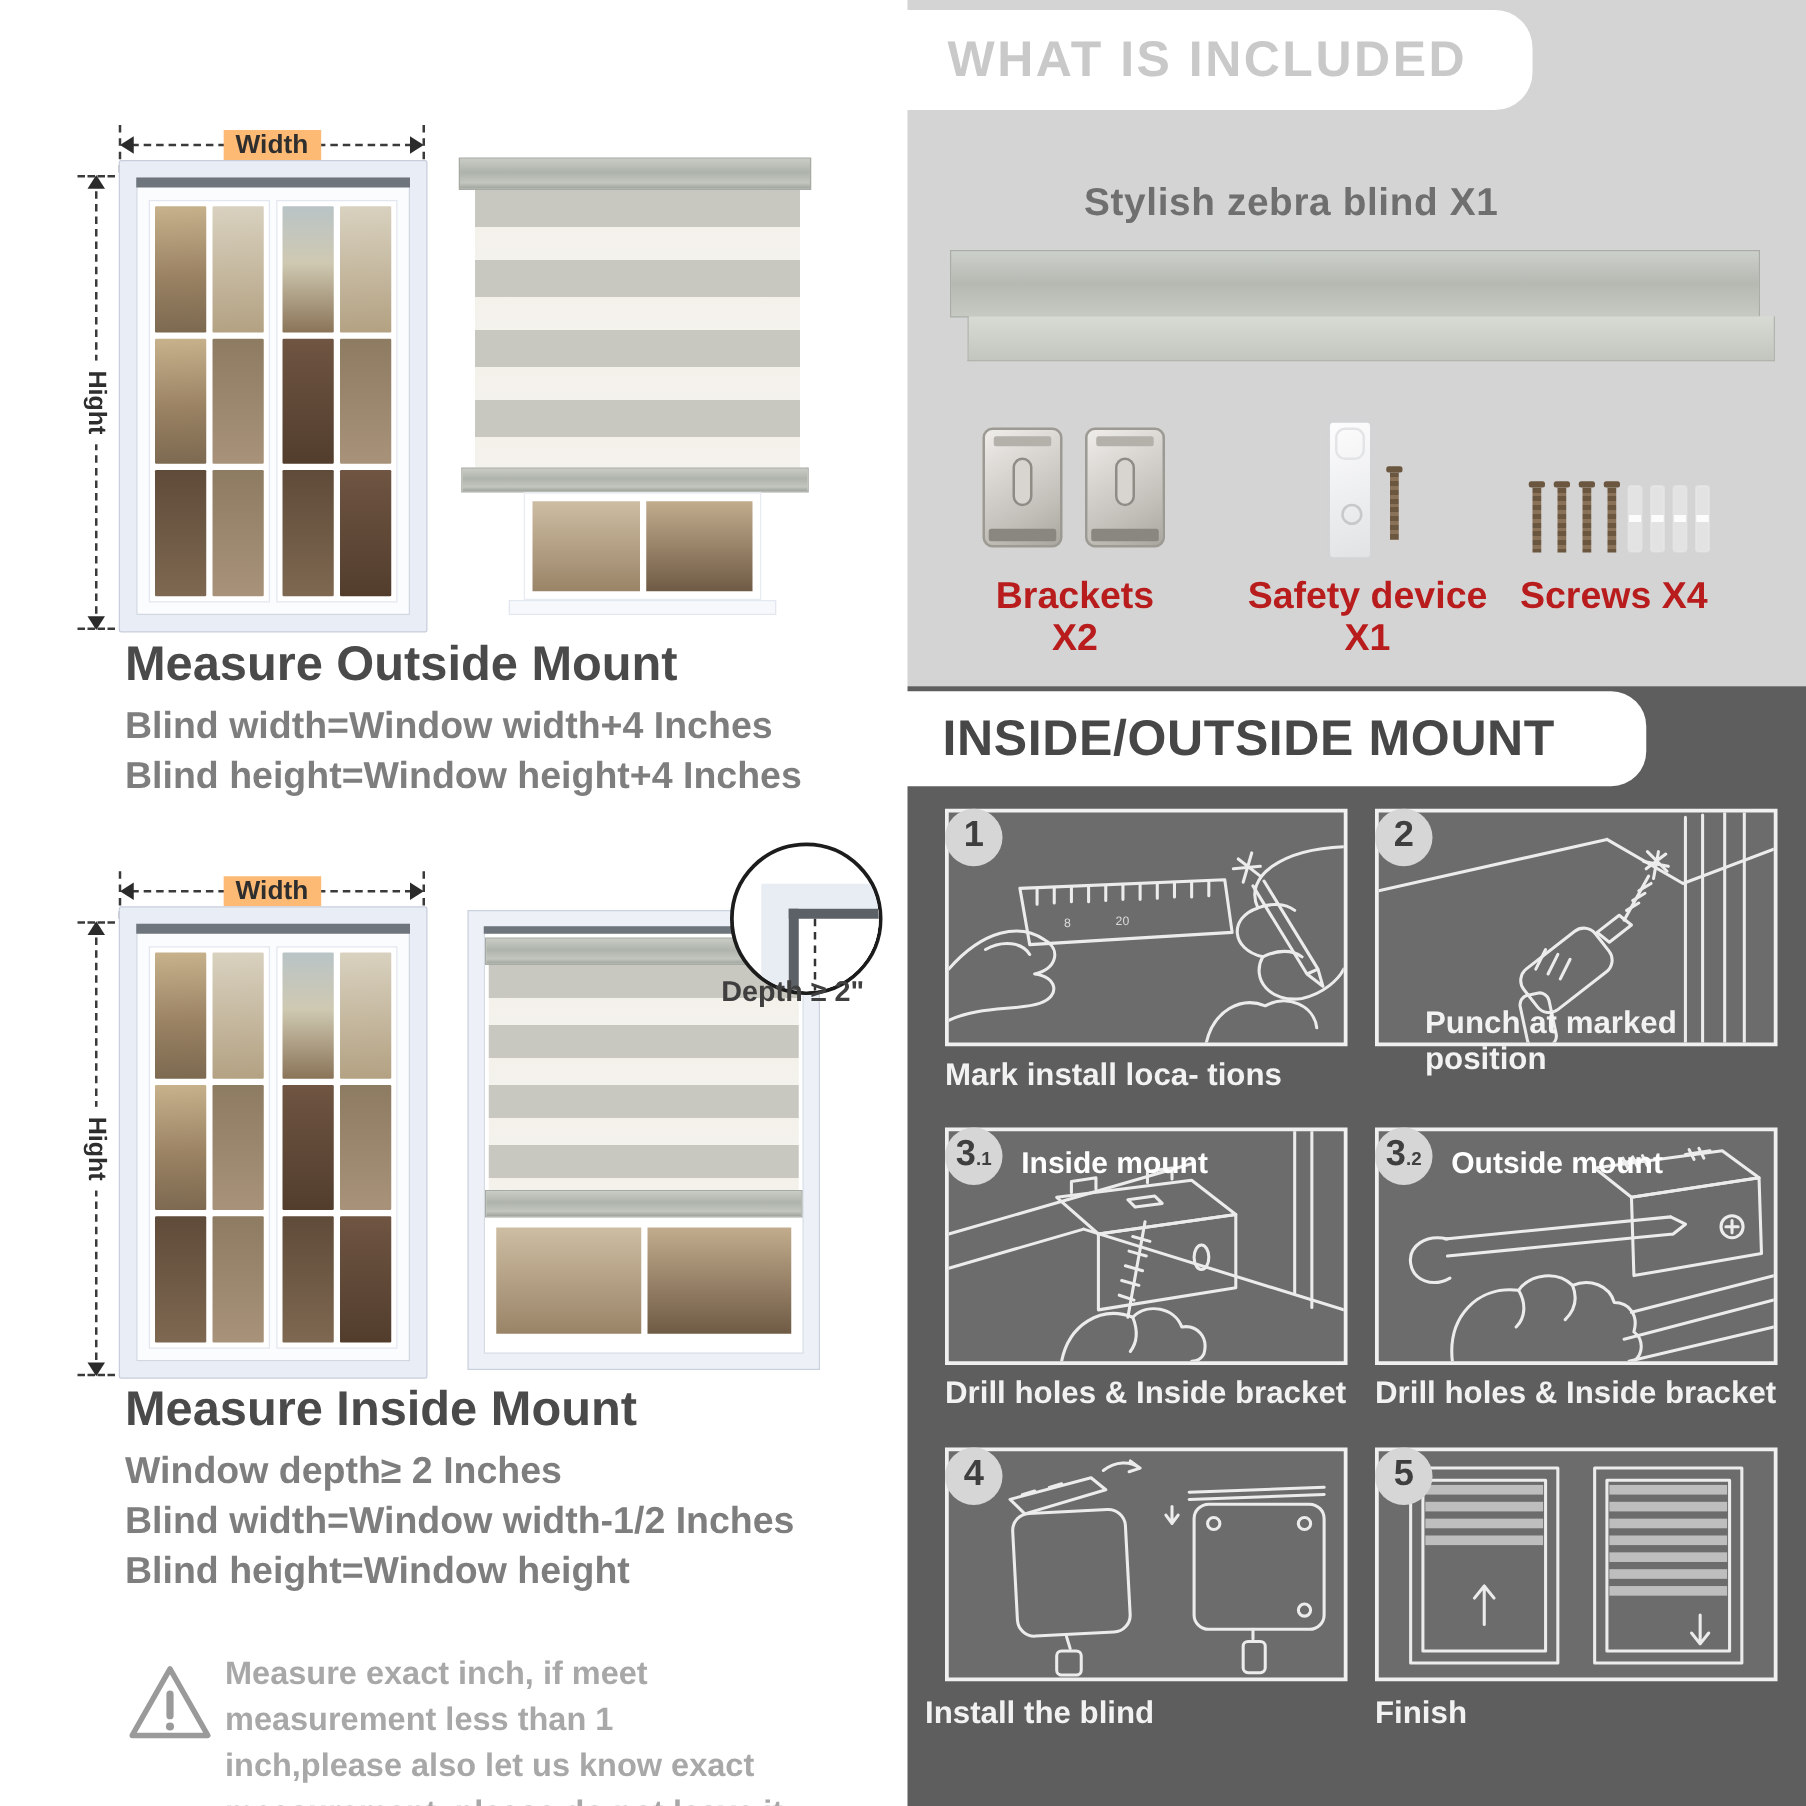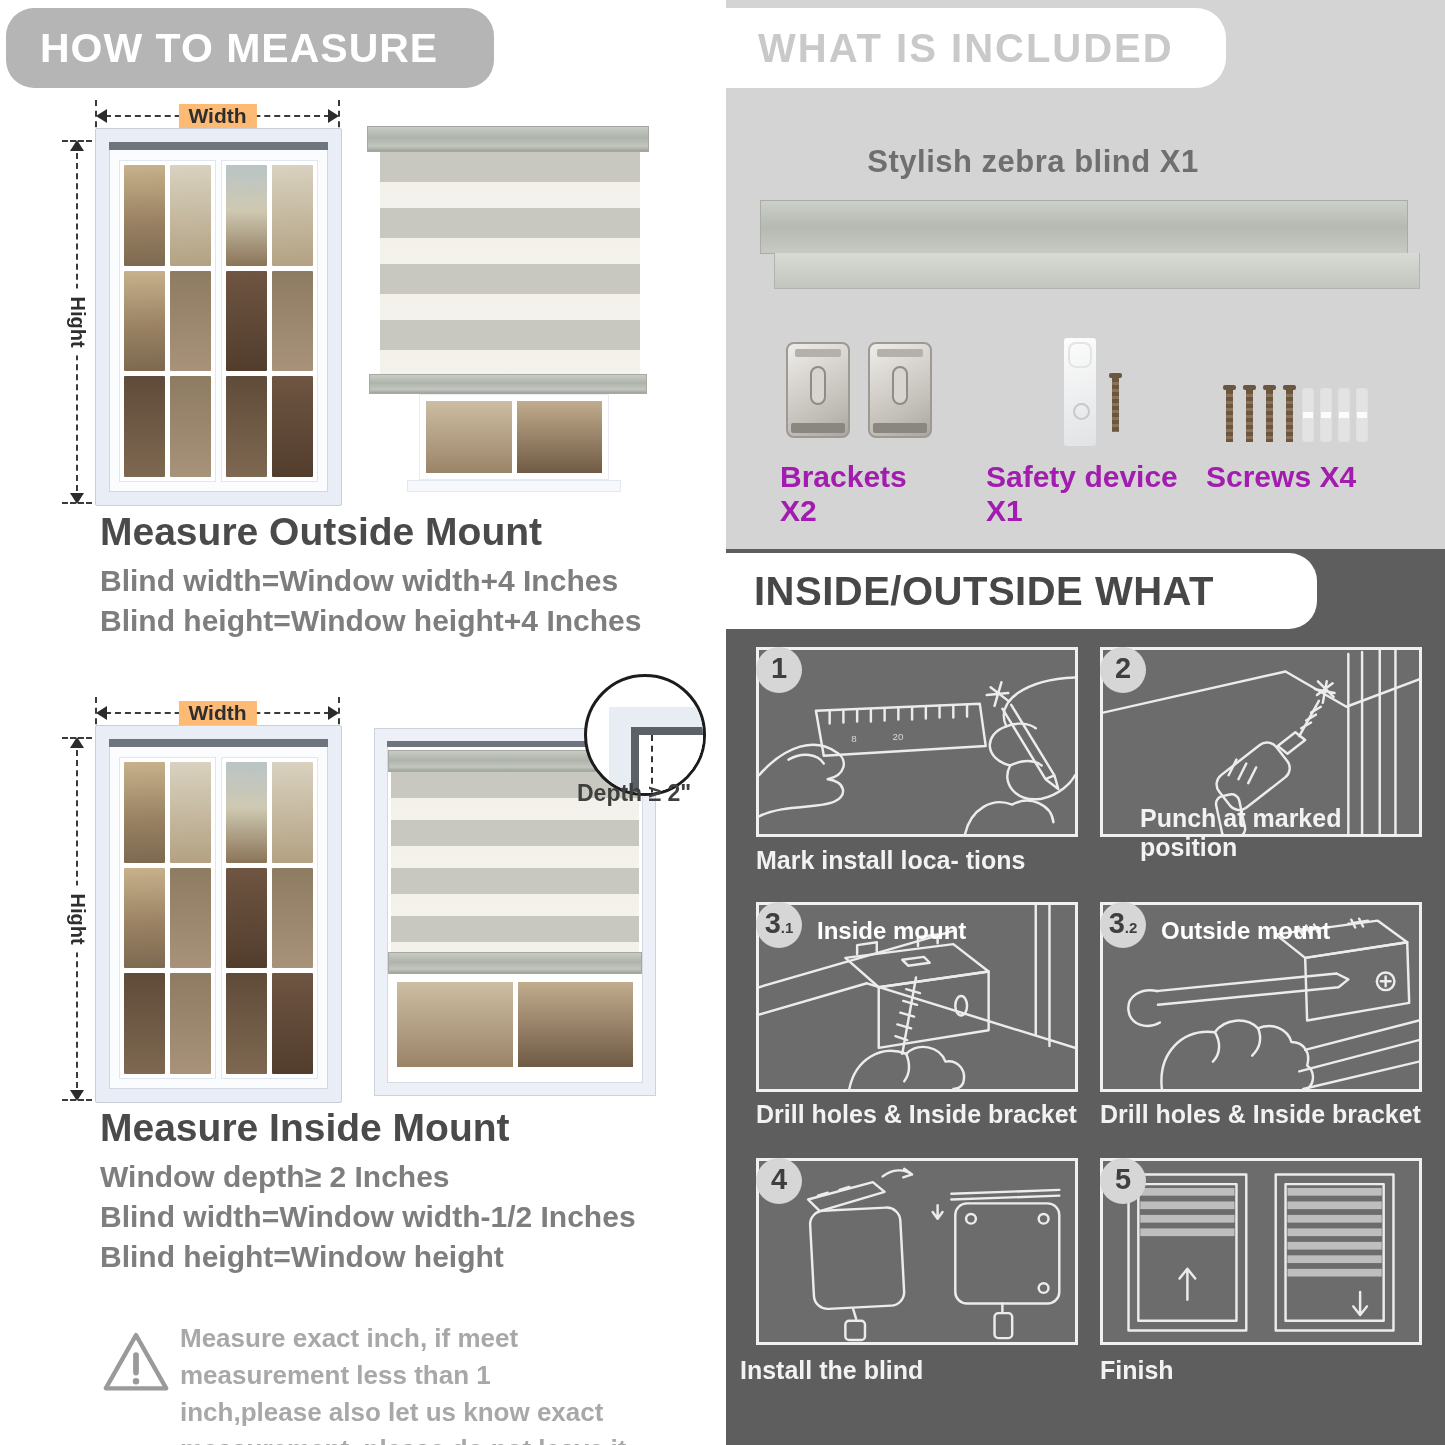--- a/index.html
+++ b/index.html
@@ -124,21 +124,21 @@
   .screw{display:inline-block;width:7px;height:52px;margin-right:13px;position:relative;
        background:repeating-linear-gradient(180deg,#6b5640 0 4px,#8a7258 4px 7px);}
   .screw:before{content:"";position:absolute;left:-3px;top:-5px;width:13px;height:5px;background:#6b5640;border-radius:2px;}
   #safety-screw{left:1112px;top:378px;}
   #safety-screw .screw{height:54px;margin:0;}
   #screws{left:1226px;top:390px;}
   #anchors{left:1302px;top:388px;}
   .anchor{display:inline-block;width:12px;height:54px;margin-right:6px;background:rgba(255,255,255,.92);
        border:1px solid #e0e0e0;border-radius:3px;box-sizing:border-box;
        background-image:linear-gradient(180deg,rgba(210,210,210,.6) 45%,transparent 45% 55%,rgba(210,210,210,.6) 55%);}
-  .comp-label{font-size:30px;font-weight:bold;color:#a21caf;}
+  .comp-label{font-size:30px;font-weight:bold;color:#b91c1c;text-align:center;}
   #lbl-brackets{left:780px;top:460px;width:160px;}
   #lbl-safety{left:986px;top:460px;width:216px;}
   #lbl-screws{left:1206px;top:460px;width:170px;}
 
   #hdr-mount{left:700px;top:553px;width:617px;height:76px;background:#ffffff;border-radius:0 28px 28px 0;
        color:#474747;font-weight:bold;font-size:40px;line-height:76px;padding-left:54px;
        letter-spacing:.5px;box-sizing:border-box;z-index:2;}
 
   .panel{width:322px;background:#6c6c6c;border:3px solid #f0f0f0;box-sizing:border-box;}
   #p1{left:756px;top:647px;height:190px;}
@@ -161,21 +161,20 @@
   .caption{position:absolute;color:#f2f2f2;font-weight:bold;font-size:25px;}
   #cap1{left:756px;top:846px;} #cap2{left:1100px;top:804px;margin-left:40px;}
   #cap31{left:756px;top:1100px;} #cap32{left:1100px;top:1100px;}
   #cap4{left:720px;top:1356px;margin-left:20px;} #cap5{left:1100px;top:1356px;}
 </style>
 </head>
 <body>
 
 <div id="page">
 
-  <div class="abs" id="hdr-left">HOW TO MEASURE</div>
 
   <div class="abs win-group" id="wg1">
     <div class="abs harrow">
       <div class="dashh"></div>
       <div class="hl"></div>
       <div class="hr"></div>
       <div class="hlabel">Width</div>
     </div>
     <div class="abs tickv" style="left:33px;"></div>
     <div class="abs tickv" style="left:276px;"></div>
@@ -322,21 +321,21 @@
   </div>
   <div class="abs" id="anchors">
     <span class="anchor"></span><span class="anchor"></span><span class="anchor"></span><span class="anchor"></span>
   </div>
 
   <div class="abs comp-label" id="lbl-brackets">Brackets X2</div>
   <div class="abs comp-label" id="lbl-safety">Safety device X1</div>
   <div class="abs comp-label" id="lbl-screws">Screws X4</div>
 
   <div class="abs" id="rb-bg"></div>
-  <div class="abs" id="hdr-mount">INSIDE/OUTSIDE WHAT</div>
+  <div class="abs" id="hdr-mount">INSIDE/OUTSIDE MOUNT</div>
 
   <div class="abs panel" id="p1">
     <svg class="art" viewBox="0 0 322 188" preserveAspectRatio="none">
       <path d="M58,62 L225,55 L231,98 L66,108 Z"></path>
       <path d="M72,63 v12 M86,62 v12 M100,61 v12 M114,61 v12 M128,60 v12 M142,59 v12 M156,59 v12 M170,58 v12 M184,57 v12 M198,57 v12 M212,56 v12"></path>
       <text x="94" y="94">8</text>
         <text x="136" y="92">20</text>
       <path d="M236,38 l18,14 M247,33 l-7,24 M254,44 l-22,2"></path>
       <path d="M248,60 L292,132 M257,56 L301,128 M292,132 L301,128 L305,142 Z"></path>
       <path d="M0,128 C28,96 58,90 78,104 C92,112 88,128 70,132 C88,134 92,150 74,156 C56,162 24,158 0,170"></path>

